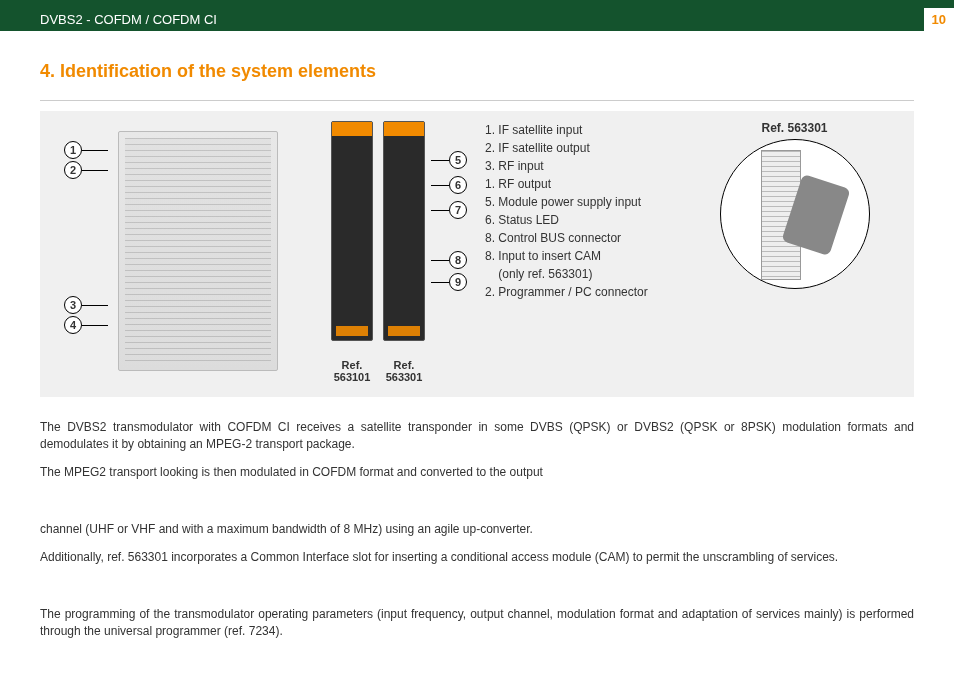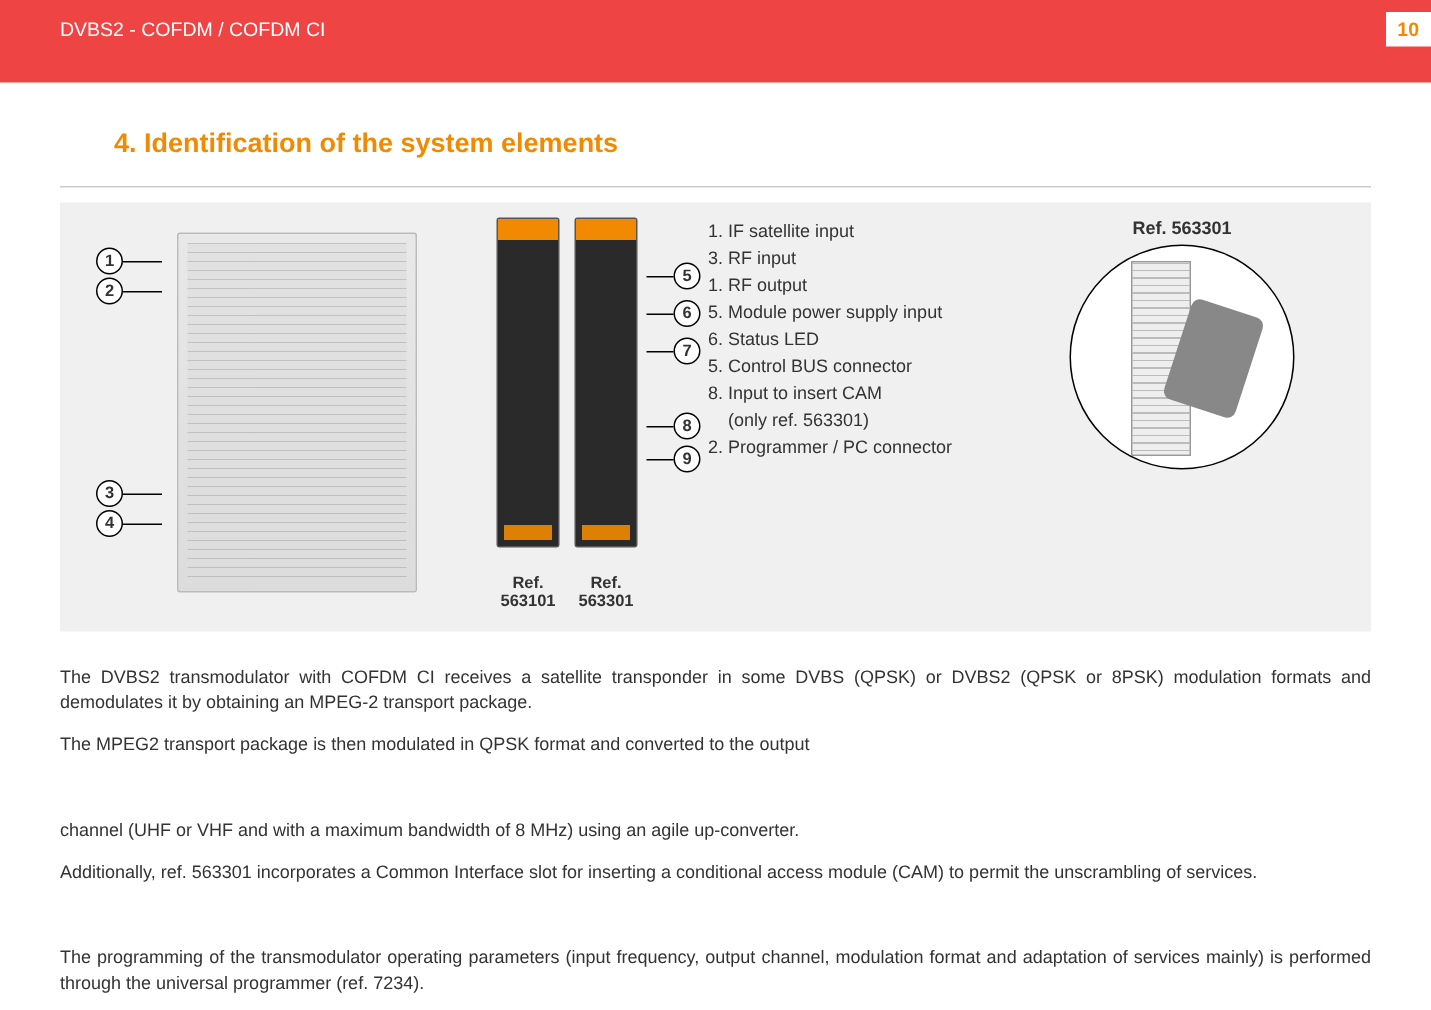--- a/index.html
+++ b/index.html
@@ -5,46 +5,45 @@
   * { box-sizing: border-box; margin: 0; padding: 0; }
   body {
     font-family: "Segoe UI", Arial, sans-serif;
     width: 954px;
     height: 673px;
     background: #fff;
     position: relative;
     color: #333;
   }
   .header-bar {
-    background: #ef4444;
+    background: #14532d;
     color: #fff;
     display: flex;
     justify-content: space-between;
     align-items: center;
-    padding: 8px 0 24px 40px;
+    padding: 8px 0 0 40px;
     font-size: 13px;
   }
   .page-num {
     background: #fff;
     color: #f18a00;
     padding: 4px 8px;
     margin-right: 0;
     font-weight: bold;
     min-width: 28px;
     text-align: center;
   }
   .content {
     padding: 30px 40px 0 40px;
   }
   .h4 {
     color: #f18a00;
     font-weight: bold;
     font-size: 18px;
     margin-bottom: 18px;
-    margin-left: 36px;
   }
   .h41 {
     color: #333;
     font-weight: bold;
     font-size: 15px;
     margin-bottom: 4px;
   }
   .rule {
     border: none;
     border-top: 1px solid #ccc;
@@ -113,20 +112,21 @@
   .module .logo { position:absolute; bottom:4px; left:4px; right:4px; height:10px; background:#f18a00; opacity:.9;}
   .ref-labels { display:flex; gap:10px; margin-top:8px; font-size:11px; font-weight:bold; text-align:center;}
   .ref-labels div { width:42px; }
   .mid-callouts { position:absolute; left:100px; top:0; height:100%; }
   .mid-callouts .callout { position:absolute; }
   .mid-callouts .lead { width:18px; }
   .legend {
     width: 190px;
     font-size: 12px;
     line-height: 1.5;
+    margin-left: 13px;
   }
   .fig-right {
     flex: 1;
     display:flex;
     flex-direction: column;
     align-items: center;
   }
   .detail-ref {
     font-size: 12px;
     font-weight: bold;
@@ -236,44 +236,45 @@
         </div>
       </div>
       <div class="ref-labels">
         <div>Ref. 563101</div>
         <div>Ref. 563301</div>
       </div>
     </div>
 
     <div class="legend">
       <div>1. IF satellite input</div>
+      <div>2. IF satellite output</div>
       <div>3. RF input</div>
       <div>1. RF output</div>
       <div>5. Module power supply input</div>
       <div>6. Status LED</div>
-      <div>5. Control BUS connector</div>
+      <div>8. Control BUS connector</div>
       <div>8. Input to insert CAM</div>
       <div style="white-space:pre">    (only ref. 563301)</div>
       <div>2. Programmer / PC connector</div>
     </div>
 
     <div class="fig-right">
       <div class="detail-ref">Ref. 563301</div>
       <div class="detail-circle">
         <div class="slot"></div>
         <div class="card"></div>
       </div>
     </div>
 
   </div>
 
   <div class="body-text">
     <div class="col">
       <p>The DVBS2 transmodulator with COFDM CI receives a satellite transponder in some DVBS (QPSK) or DVBS2 (QPSK or 8PSK) modulation formats and demodulates it by obtaining an MPEG-2 transport package.</p>
-      <p>The MPEG2 transport package is then modulated in QPSK format and converted to the output</p>
+      <p>The MPEG2 transport looking is then modulated in COFDM format and converted to the output</p>
     </div>
     <div class="col">
       <p>channel (UHF or VHF and with a maximum bandwidth of 8 MHz) using an agile up-converter.</p>
       <p>Additionally, ref. 563301 incorporates a Common Interface slot for inserting a conditional access module (CAM) to permit the unscrambling of services.</p>
     </div>
     <div class="col">
       <p>The programming of the transmodulator operating parameters (input frequency, output channel, modulation format and adaptation of services mainly) is performed through the universal programmer (ref. 7234).</p>
     </div>
   </div>
 

